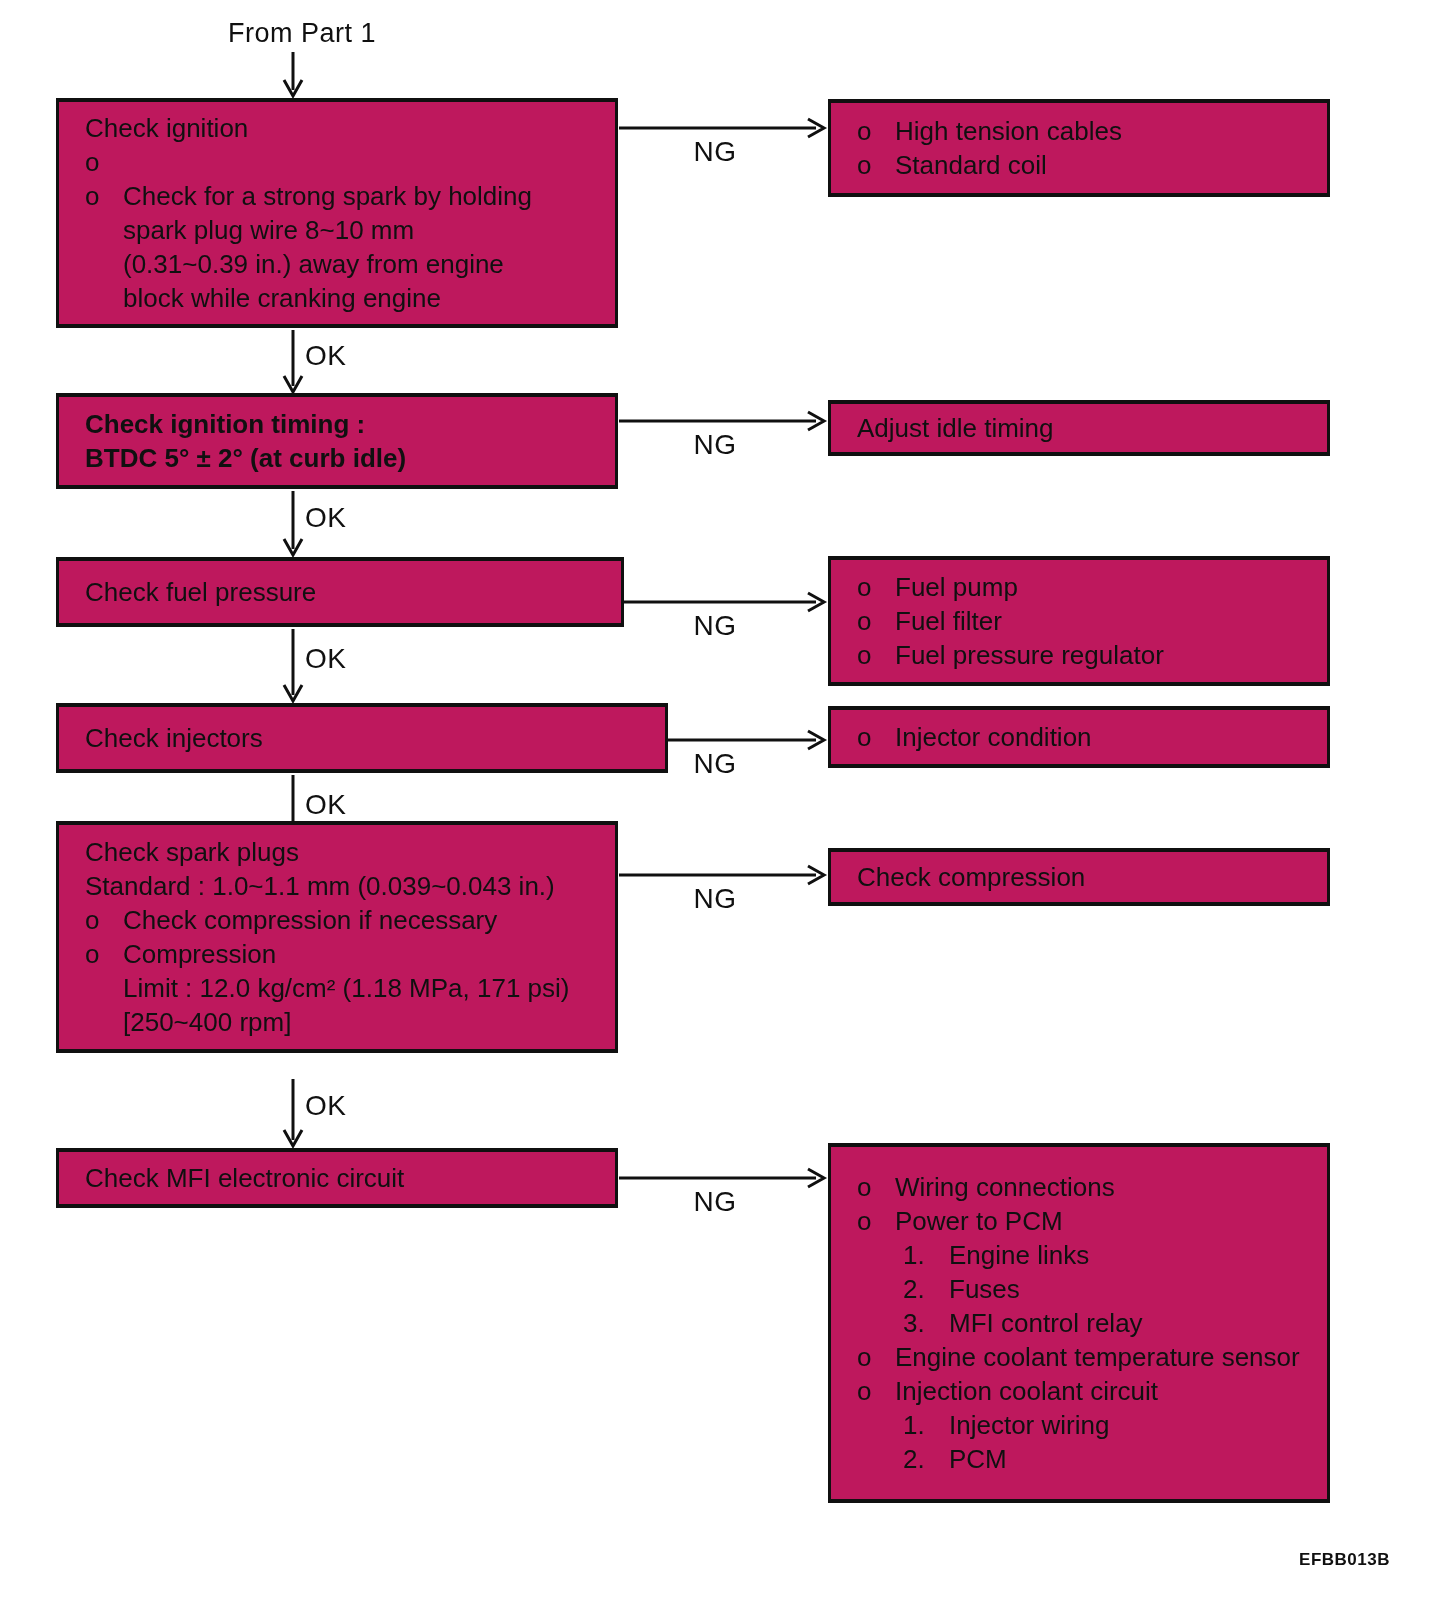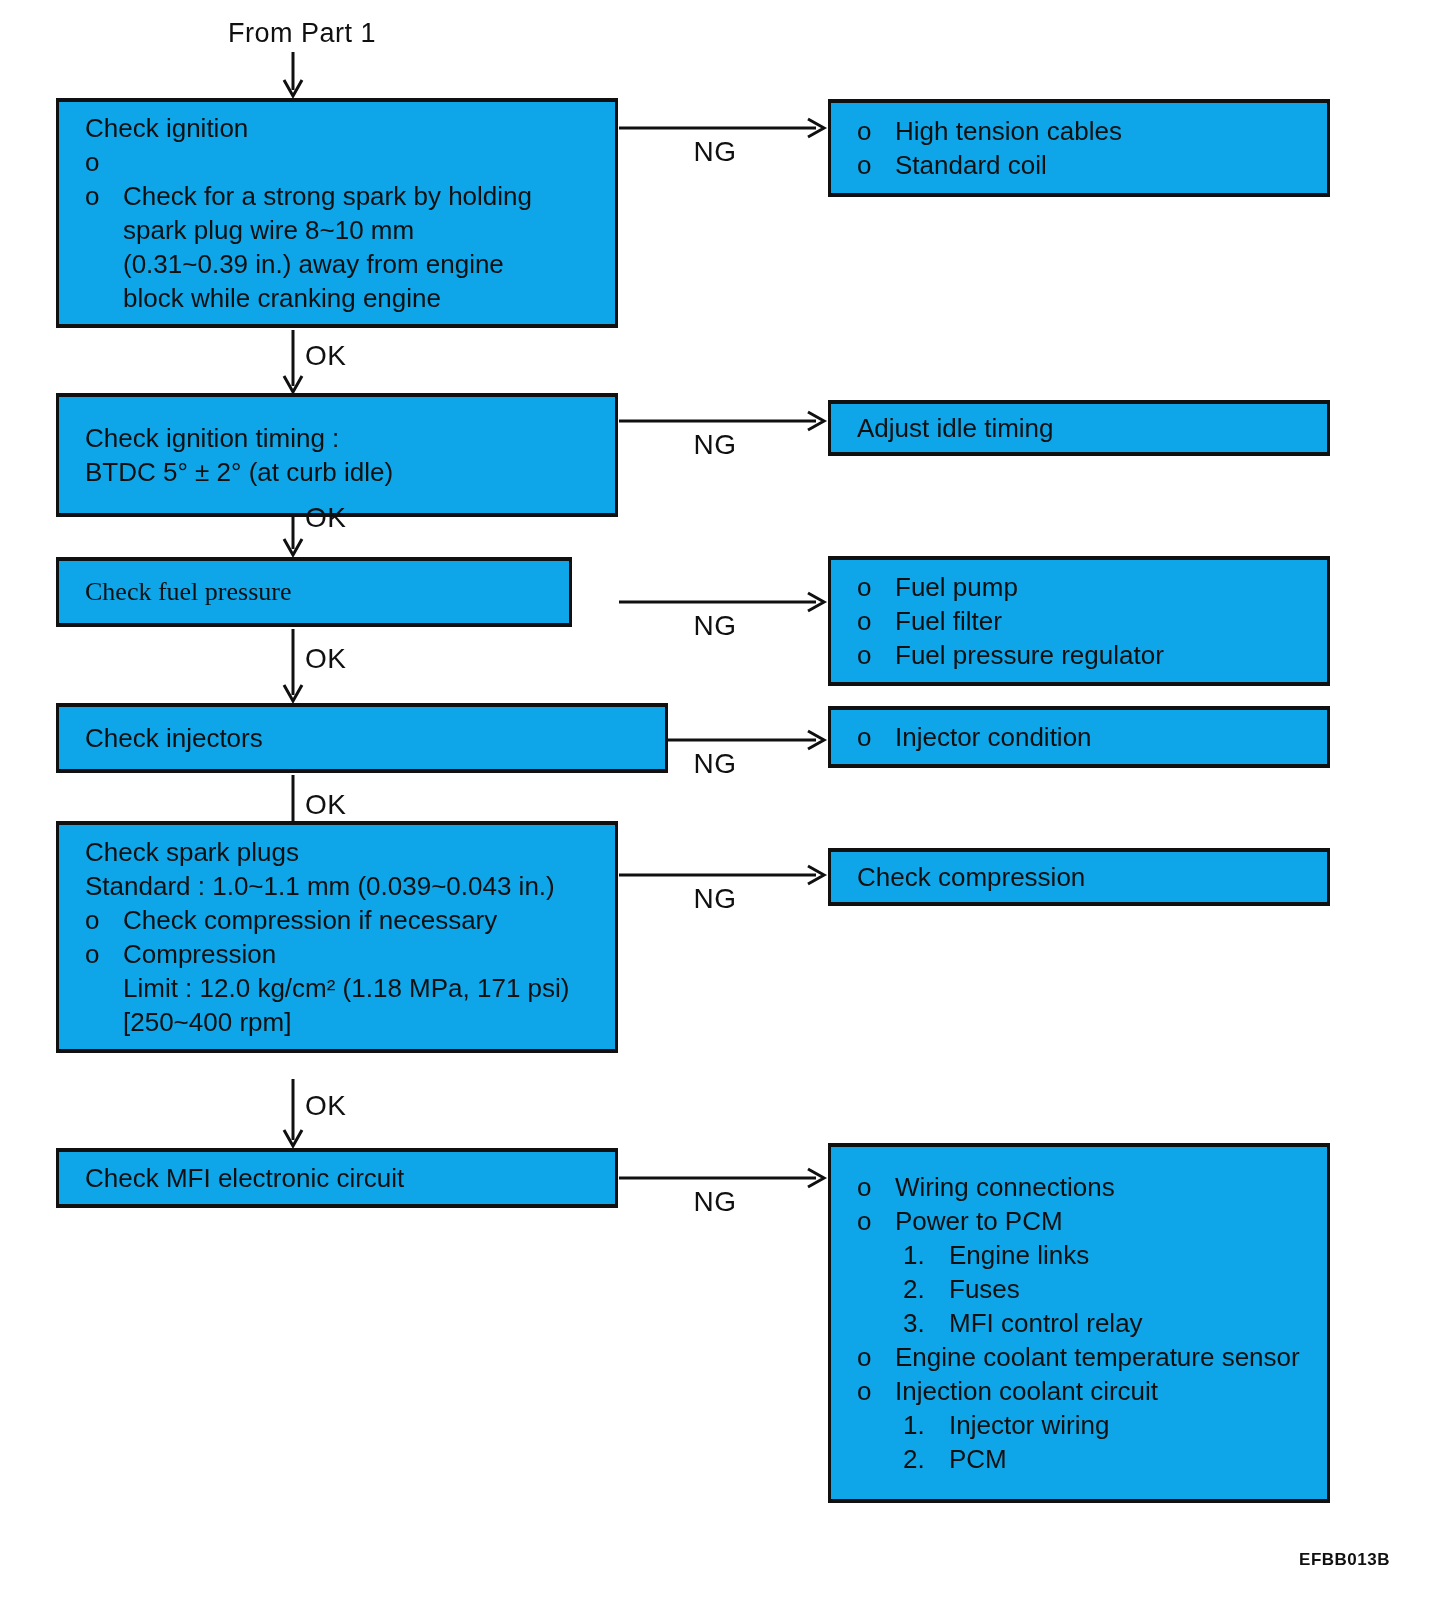--- a/index.html
+++ b/index.html
@@ -15,21 +15,21 @@
     position:absolute;
     font-size:27px;
     letter-spacing:0.5px;
     white-space:nowrap;
   }
   .box{
     position:absolute;
     border:3px solid #101010;
     border-top-width:4px;
     border-bottom-width:4px;
-    background:#0ea5e9;
+    background:#be185d;
     box-sizing:border-box;
     display:flex;
     flex-direction:column;
     justify-content:center;
     padding:0 14px 0 26px;
     font-size:26px;
     line-height:34px;
   }
   .line{display:flex;white-space:nowrap;}
   .marker{display:none;flex:none;}
@@ -129,29 +129,29 @@
       <div class="line indent">
         <span class="text">spark plug wire 8~10 mm</span>
       </div>
       <div class="line indent">
         <span class="text">(0.31~0.39 in.) away from engine</span>
       </div>
       <div class="line indent">
         <span class="text">block while cranking engine</span>
       </div>
     </div>
-  <div class="box" style="left:56px;top:393px;width:562px;height:124px;">
+  <div class="box" style="left:56px;top:393px;width:562px;height:96px;font-weight:bold;">
       <div class="line">
         <span class="text">Check ignition timing :</span>
       </div>
       <div class="line">
         <span class="text">BTDC 5° ± 2° (at curb idle)</span>
       </div>
     </div>
-  <div class="box" style="left:56px;top:557px;width:516px;height:70px;font-family:Liberation Serif, serif;">
+  <div class="box" style="left:56px;top:557px;width:568px;height:70px;">
       <div class="line">
         <span class="text">Check fuel pressure</span>
       </div>
     </div>
   <div class="box" style="left:56px;top:703px;width:612px;height:70px;">
       <div class="line">
         <span class="text">Check injectors</span>
       </div>
     </div>
   <div class="box" style="left:56px;top:821px;width:562px;height:232px;">

